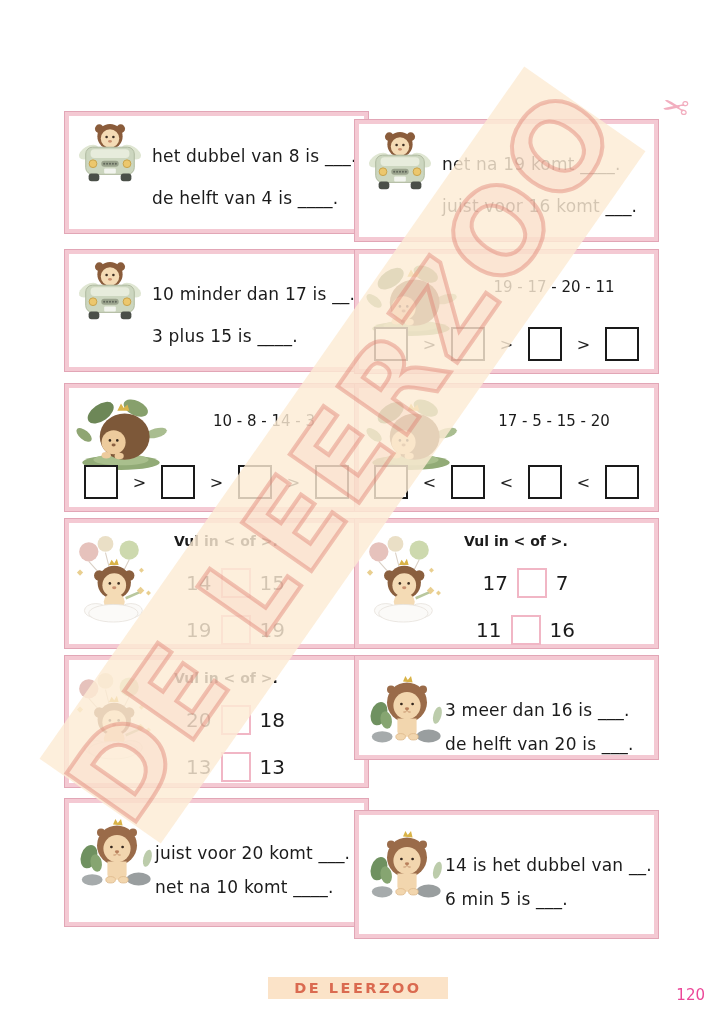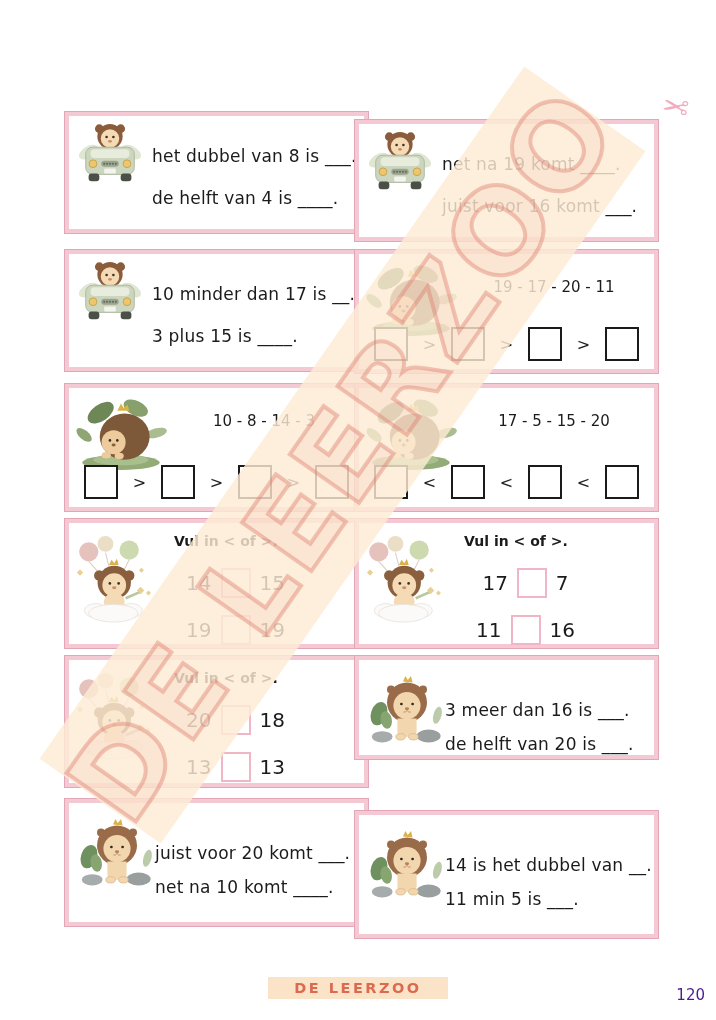--- a/index.html
+++ b/index.html
@@ -56,21 +56,21 @@
     color:rgba(233,150,135,0.10);
     -webkit-text-stroke:4px rgba(222,125,110,0.42);
   }
 
   
   .scissors { position:absolute; left:662px; top:88px; font-size:32px; color:#f2aebf;
               transform:scaleX(-1) rotate(-10deg); z-index:6; }
   .footer-brand { position:absolute; left:268px; top:977px; width:180px; height:22px;
                   background:#fbe3c8; display:flex; align-items:center; justify-content:center;
                   color:#da6a50; font-weight:bold; font-size:14.5px; letter-spacing:2.5px; z-index:6; }
-  .page-number { position:absolute; right:11px; top:986px; font-size:15px; color:#4c1d95; z-index:6; }
+  .page-number { position:absolute; right:11px; top:986px; font-size:15px; color:#ec4899; z-index:6; }
 </style>
 </head>
 <body>
 
 <svg width="0" height="0" style="position:absolute" aria-hidden="true">
   <defs>
     <symbol id="sym-lion-car" viewBox="0 0 70 70">
       <ellipse cx="13" cy="33" rx="11" ry="6" fill="#dfe6d2" transform="rotate(-30 13 33)"></ellipse>
       <ellipse cx="57" cy="33" rx="11" ry="6" fill="#dfe6d2" transform="rotate(30 57 33)"></ellipse>
       <circle cx="24" cy="9" r="4.5" fill="#8a5c3b"></circle>
@@ -297,21 +297,21 @@
         <use href="#sym-lion-sitting"></use>
       </svg>
     <div class="line line-1">juist voor 20 komt ___.</div>
     <div class="line line-2">net na 10 komt ____.</div>
   </div>
   <div class="card prompt2 col-r" style="top:811px;height:127px;">
     <svg class="icon icon-sitting">
         <use href="#sym-lion-sitting"></use>
       </svg>
     <div class="line line-1">14 is het dubbel van __.</div>
-    <div class="line line-2">11 min 5 is ___.</div>
+    <div class="line line-2">6 min 5 is ___.</div>
   </div>
 
   <div class="wm-band">
     <span class="wm-text">DE LEERZOO</span>
   </div>
 
   <div class="footer-brand">DE LEERZOO</div>
   <div class="page-number">120</div>
 
 </div>

